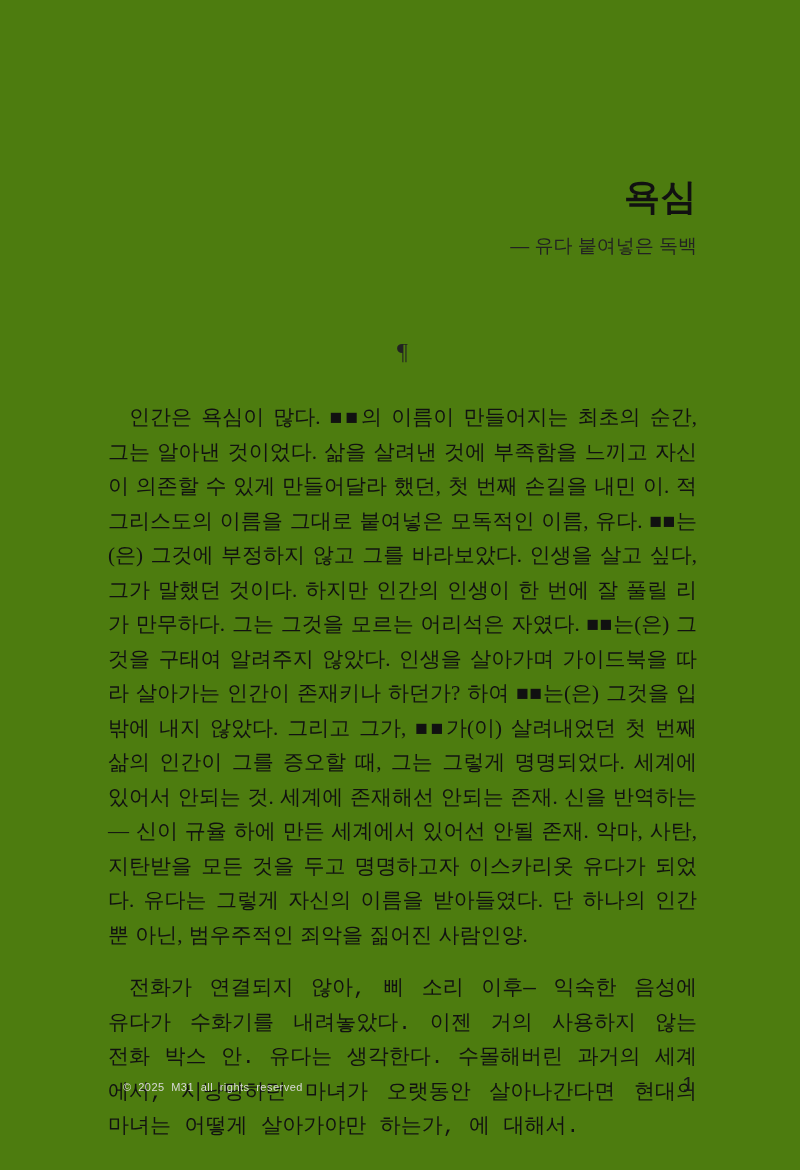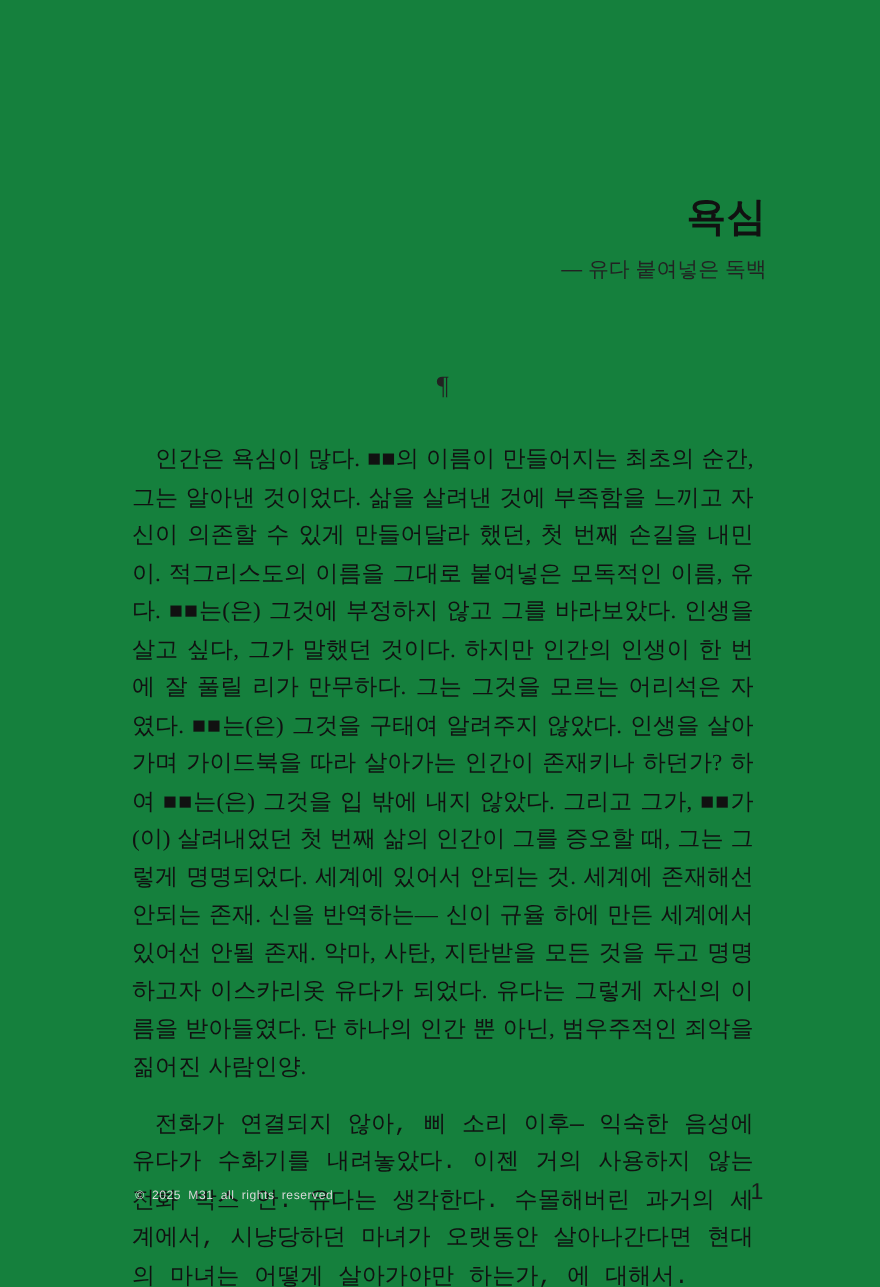--- a/index.html
+++ b/index.html
@@ -4,21 +4,21 @@
 <style>
   html, body {
     margin: 0;
     padding: 0;
     background: #ffffff;
   }
   .page {
     position: relative;
     width: 800px;
     height: 1170px;
-    background: #15803d;
+    background: #4d7c0f;
     box-sizing: border-box;
     padding: 0 103px 0 108px;
     overflow: hidden;
     font-family: "Liberation Serif", "DejaVu Serif", serif;
     color: #111111;
   }
   .title {
     margin: 0;
     margin-top: 179px;
     text-align: right;
@@ -44,21 +44,21 @@
     margin-top: 84px;
     text-align: center;
     font-size: 24px;
     line-height: 1;
     color: #222222;
   }
   .body-text {
     margin-top: 37px;
   }
   .body-text p {
-    margin: 12px;
+    margin: 0;
     font-size: 21px;
     line-height: 34.5px;
     text-align: justify;
     text-indent: 21px;
     word-spacing: 1px;
     color: #111111;
   }
   .body-text p + p {
     margin-top: 20px;
     font-family: Liberation Mono, monospace;

